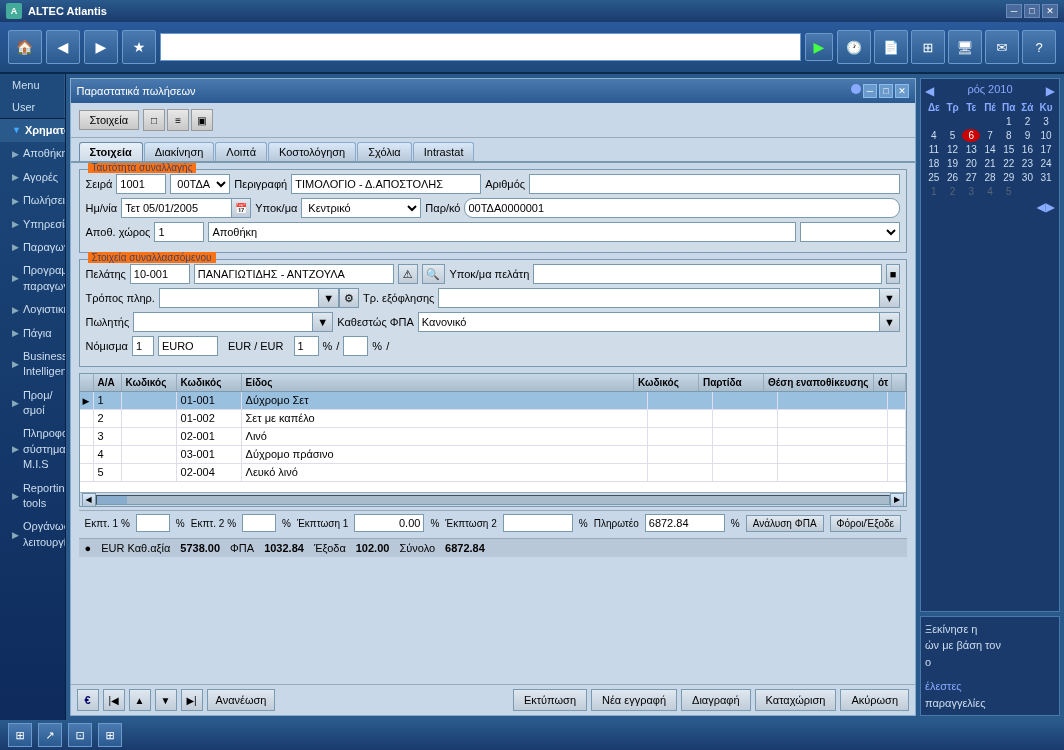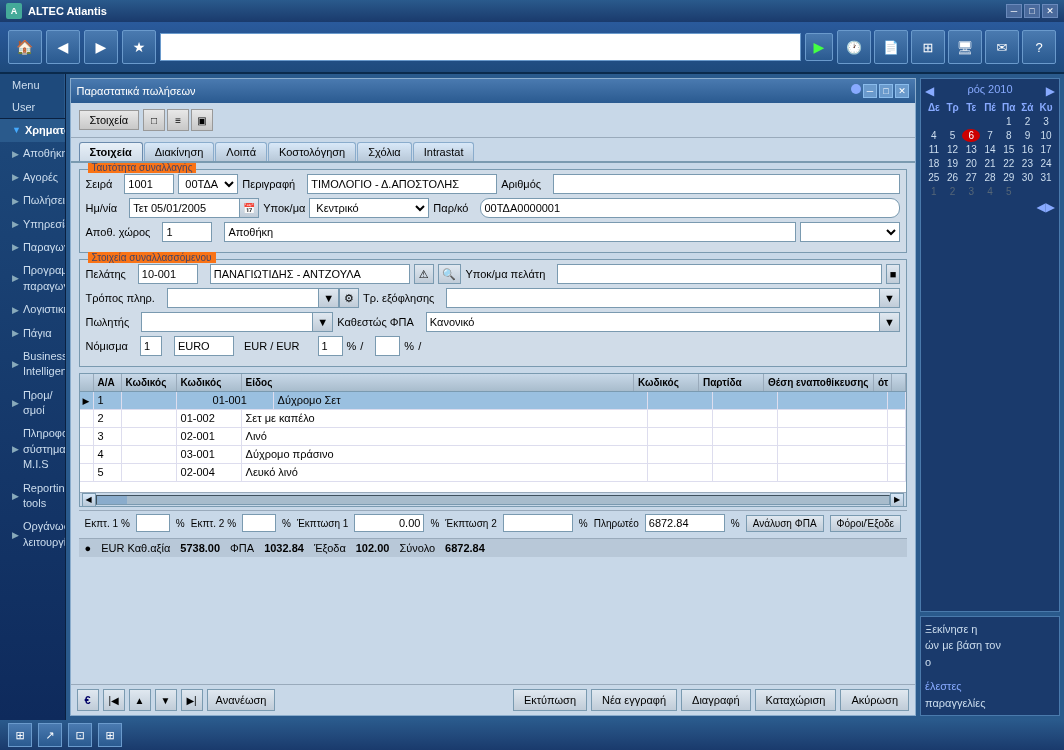--- a/index.html
+++ b/index.html
@@ -229,21 +229,20 @@
       white-space: nowrap;
       min-width: fit-content;
     }
     .form-input {
       height: 20px;
       background: white;
       border: 1px solid #7a9ab0;
       padding: 1px 3px;
       font-size: 11px;
       color: #000;
-      margin-left: 8px;
     }
     .form-input.small { width: 50px; }
     .form-select {
       height: 20px;
       background: white;
       border: 1px solid #7a9ab0;
       padding: 1px 2px;
       font-size: 11px;
       color: #000;
       cursor: pointer;
@@ -730,21 +729,21 @@
             <div style="width:14px;" class="grid-col"></div>
           </div>
 
           <div style="position:relative;">
             <div style="overflow-y:auto;max-height:100px;">
 
               <div class="grid-row active">
                 <div style="width:14px;" class="grid-cell grid-arrow">▶</div>
                 <div class="grid-cell" style="width:28px;">1</div>
                 <div class="grid-cell" style="width:55px;"></div>
-                <div class="grid-cell" style="width:65px;margin-left:32px;">01-001</div>
+                <div class="grid-cell" style="width:65px;">01-001</div>
                 <div class="grid-cell" style="flex:1;">Δύχρομο Σετ</div>
                 <div class="grid-cell" style="width:65px;"></div>
                 <div class="grid-cell" style="width:65px;"></div>
                 <div class="grid-cell" style="width:110px;"></div>
                 <div class="grid-cell" style="width:18px;"></div>
               </div>
 
               <div class="grid-row">
                 <div style="width:14px;" class="grid-cell grid-arrow"></div>
                 <div class="grid-cell" style="width:28px;">2</div>

